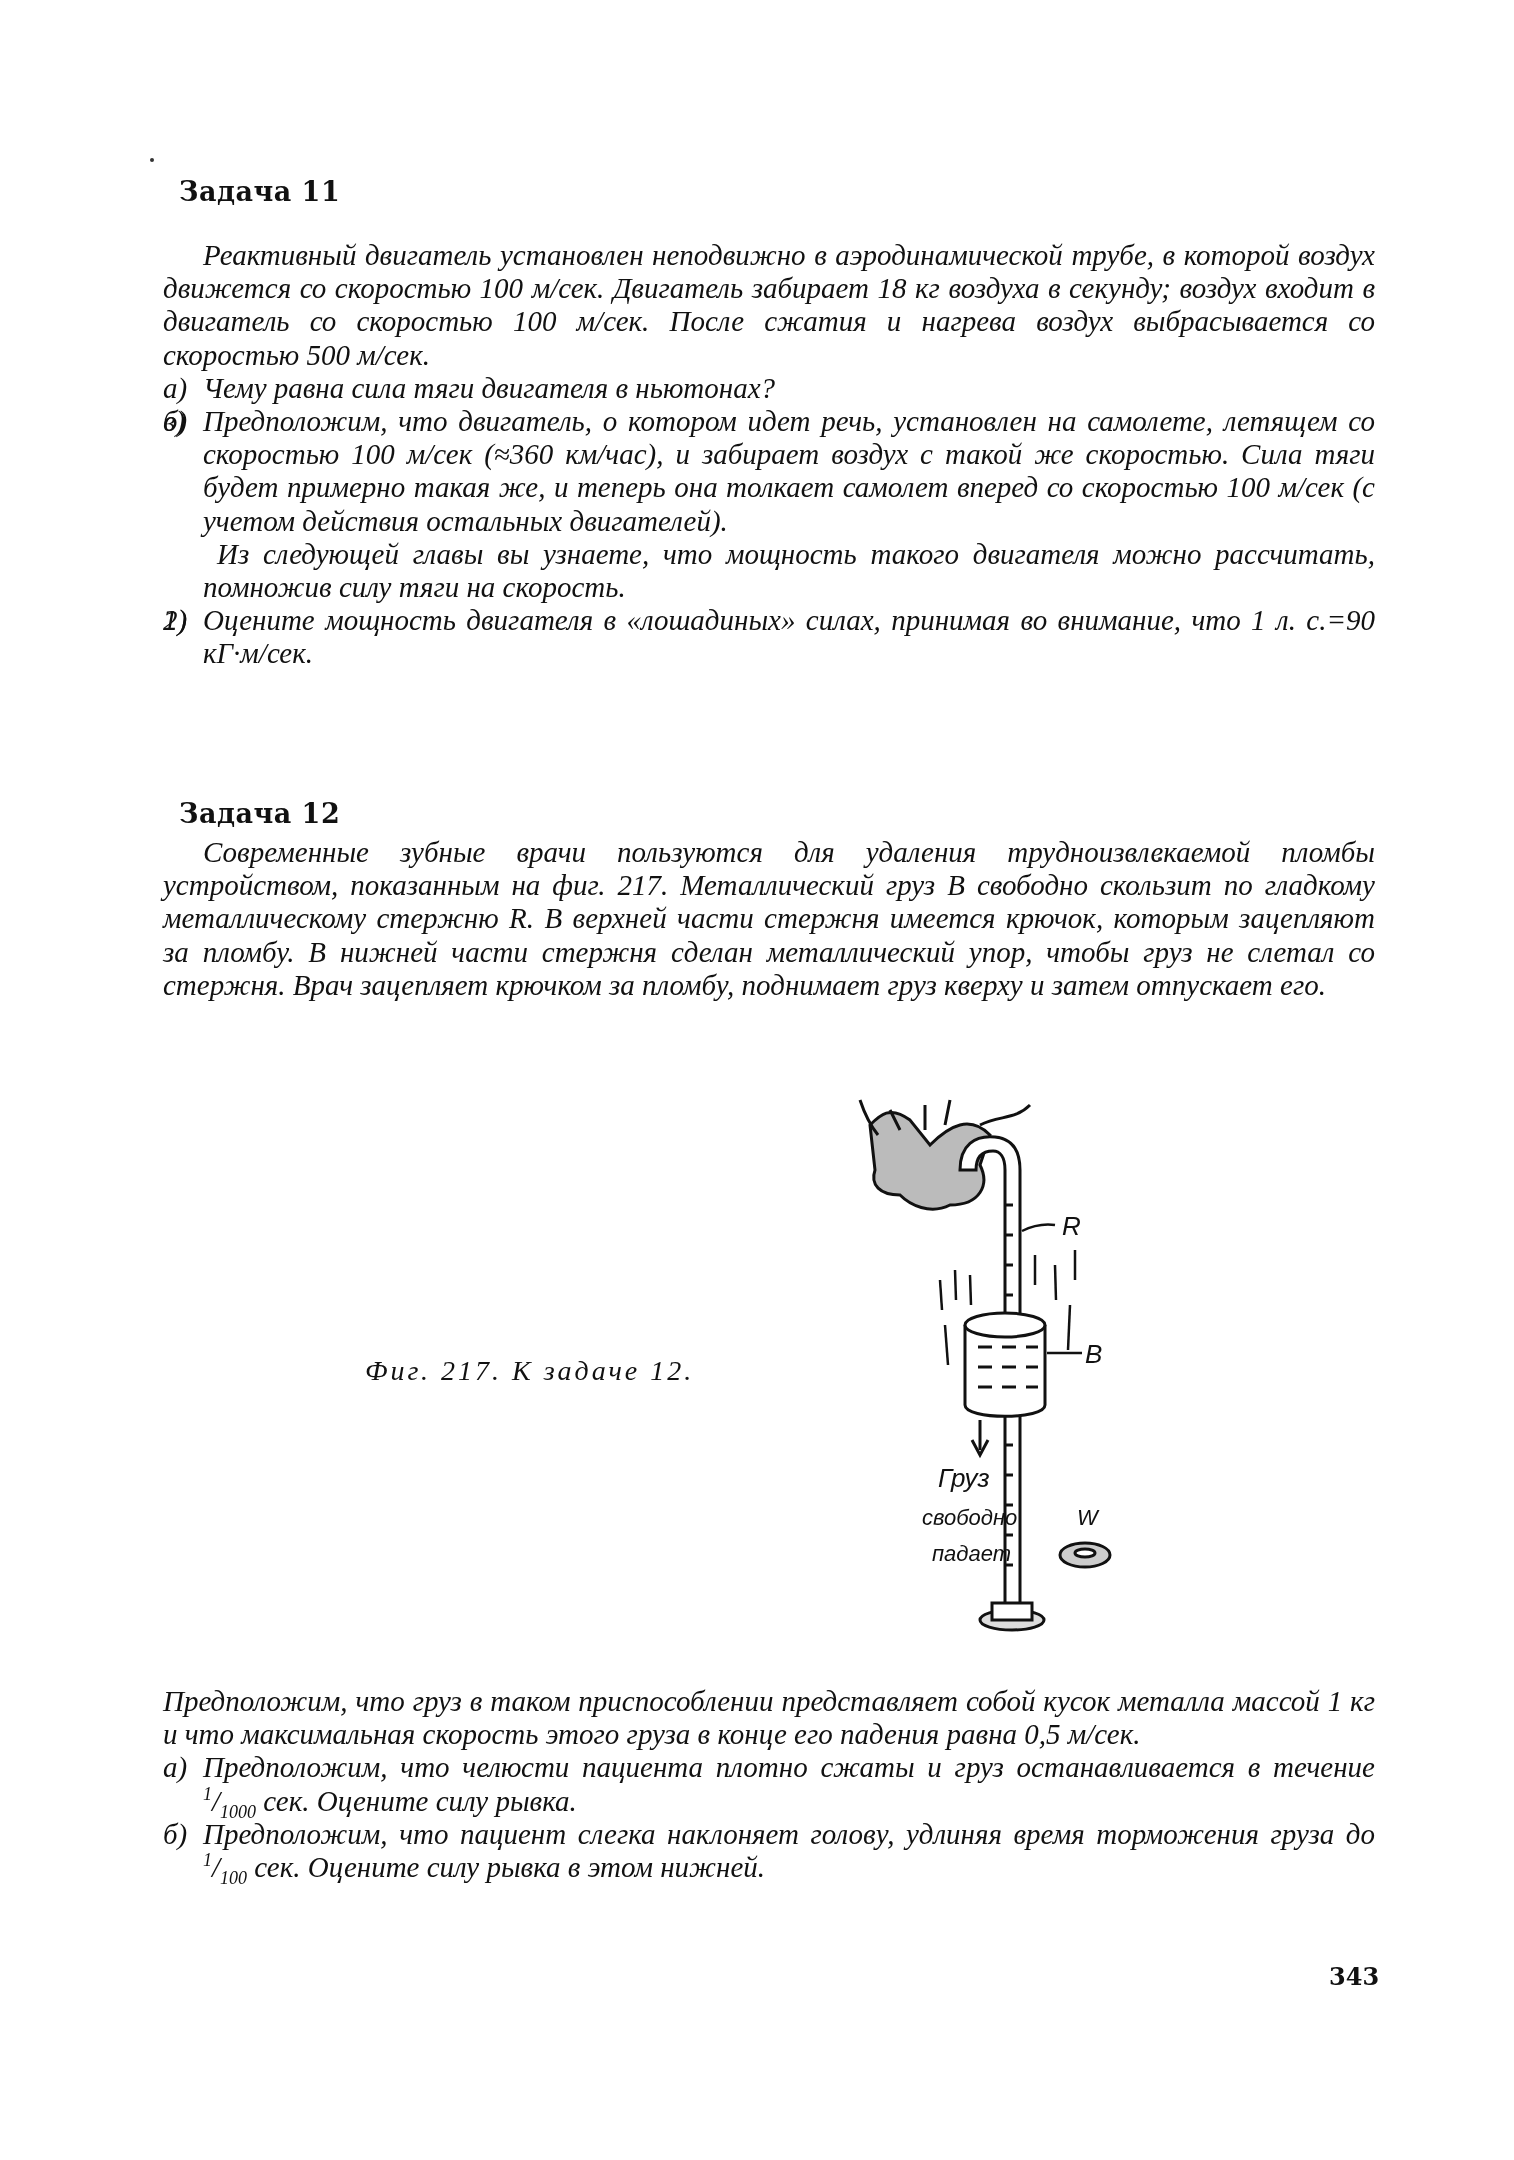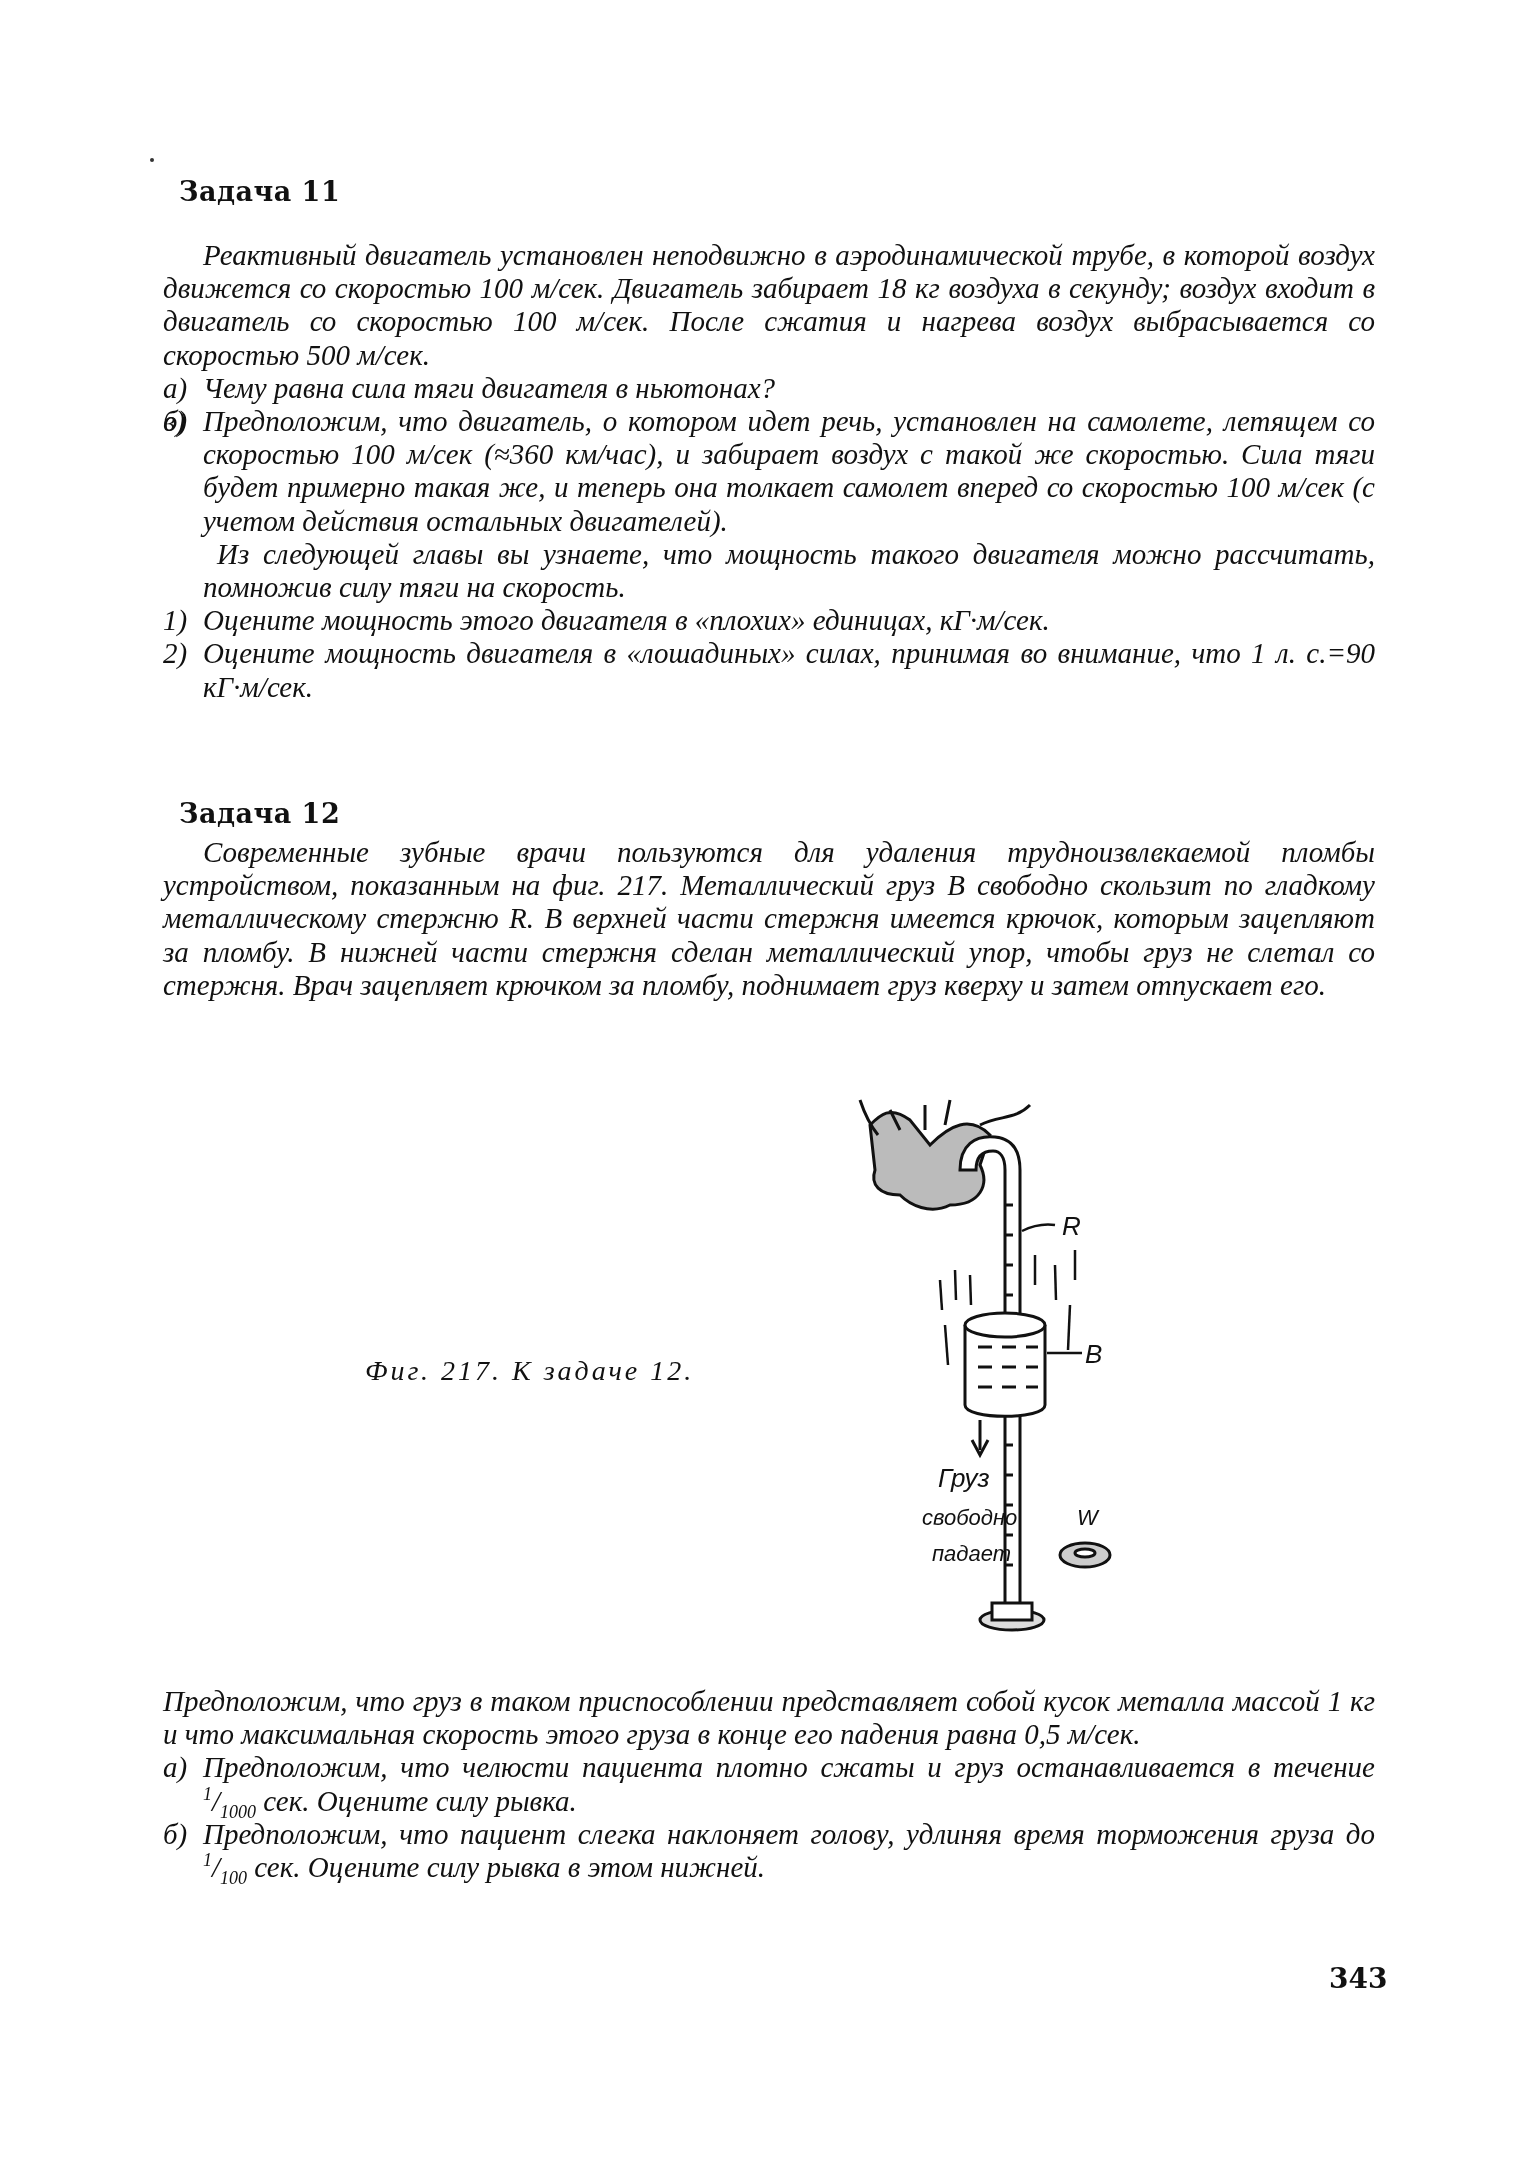--- a/index.html
+++ b/index.html
@@ -12,21 +12,21 @@
   .item { position: relative; padding-left: 40px; font-size: 29px; line-height: 33.2px; text-align: justify; }
   .item .marker { position: absolute; left: 0; top: 0; }
   sup, sub { font-size: 18px; line-height: 0; }
   .h11 { position: absolute; left: 0; top: 0; }
   .s11 { position: absolute; left: 0; top: 48px; }
   .h12 { position: absolute; left: 0; top: 622px; }
   .s12 { position: absolute; left: 0; top: 676px; }
   .figure { position: absolute; left: 830px; top: 1085px; width: 300px; height: 560px; }
   .caption { position: absolute; left: 365px; top: 1355px; font-size: 28px; letter-spacing: 3px; }
   .s12b { position: absolute; left: 0; top: 1525px; }
-  .pagenum { position: absolute; left: 1329px; top: 1962px; font-size: 28px; font-weight: bold; font-family: "DejaVu Serif", "Liberation Serif", serif; }
+  .pagenum { position: absolute; left: 1329px; top: 1962px; font-size: 24px; font-weight: bold; font-family: "DejaVu Serif", "Liberation Serif", serif; }
   .fig-label { font-family: "Liberation Sans", sans-serif; font-style: italic; font-size: 26px; fill: #111; }
   .fig-label-sm { font-family: "Liberation Sans", sans-serif; font-style: italic; font-size: 22px; fill: #111; }
   .speck { position: absolute; width: 4px; height: 4px; background: #333; border-radius: 50%; }
 </style>
 </head>
 <body>
 
 <div class="page">
 
   <h2 class="heading h11">Задача 11</h2>
@@ -40,21 +40,20 @@
     <div class="item it">
       <span class="marker">б)</span>
     </div>
     <div class="item it">
       <span class="marker">в)</span>
       <span>Предположим, что двигатель, о котором идет речь, установлен на самолете, летящем со скоростью 100 м/сек (≈360 км/час), и забирает воздух с такой же скоростью. Сила тяги будет примерно такая же, и теперь она толкает самолет вперед со скоростью 100 м/сек (с учетом действия остальных двигателей).</span>
     </div>
     <p class="para it" style="padding-left:40px; text-indent:14px;">Из следующей главы вы узнаете, что мощность такого двигателя можно рассчитать, помножив силу тяги на скорость.</p>
     <div class="item it">
       <span class="marker">1)</span>
-      <span>Оцените мощность этого двигателя в «плохих» единицах, кГ·м/сек.</span>
     </div>
     <div class="item it">
       <span class="marker">2)</span>
       <span>Оцените мощность двигателя в «лошадиных» силах, принимая во внимание, что 1 л. с.=90 кГ·м/сек.</span>
     </div>
   </div>
 
   <h2 class="heading h12">Задача 12</h2>
 
   <div class="s12" style="width:1212px;">

